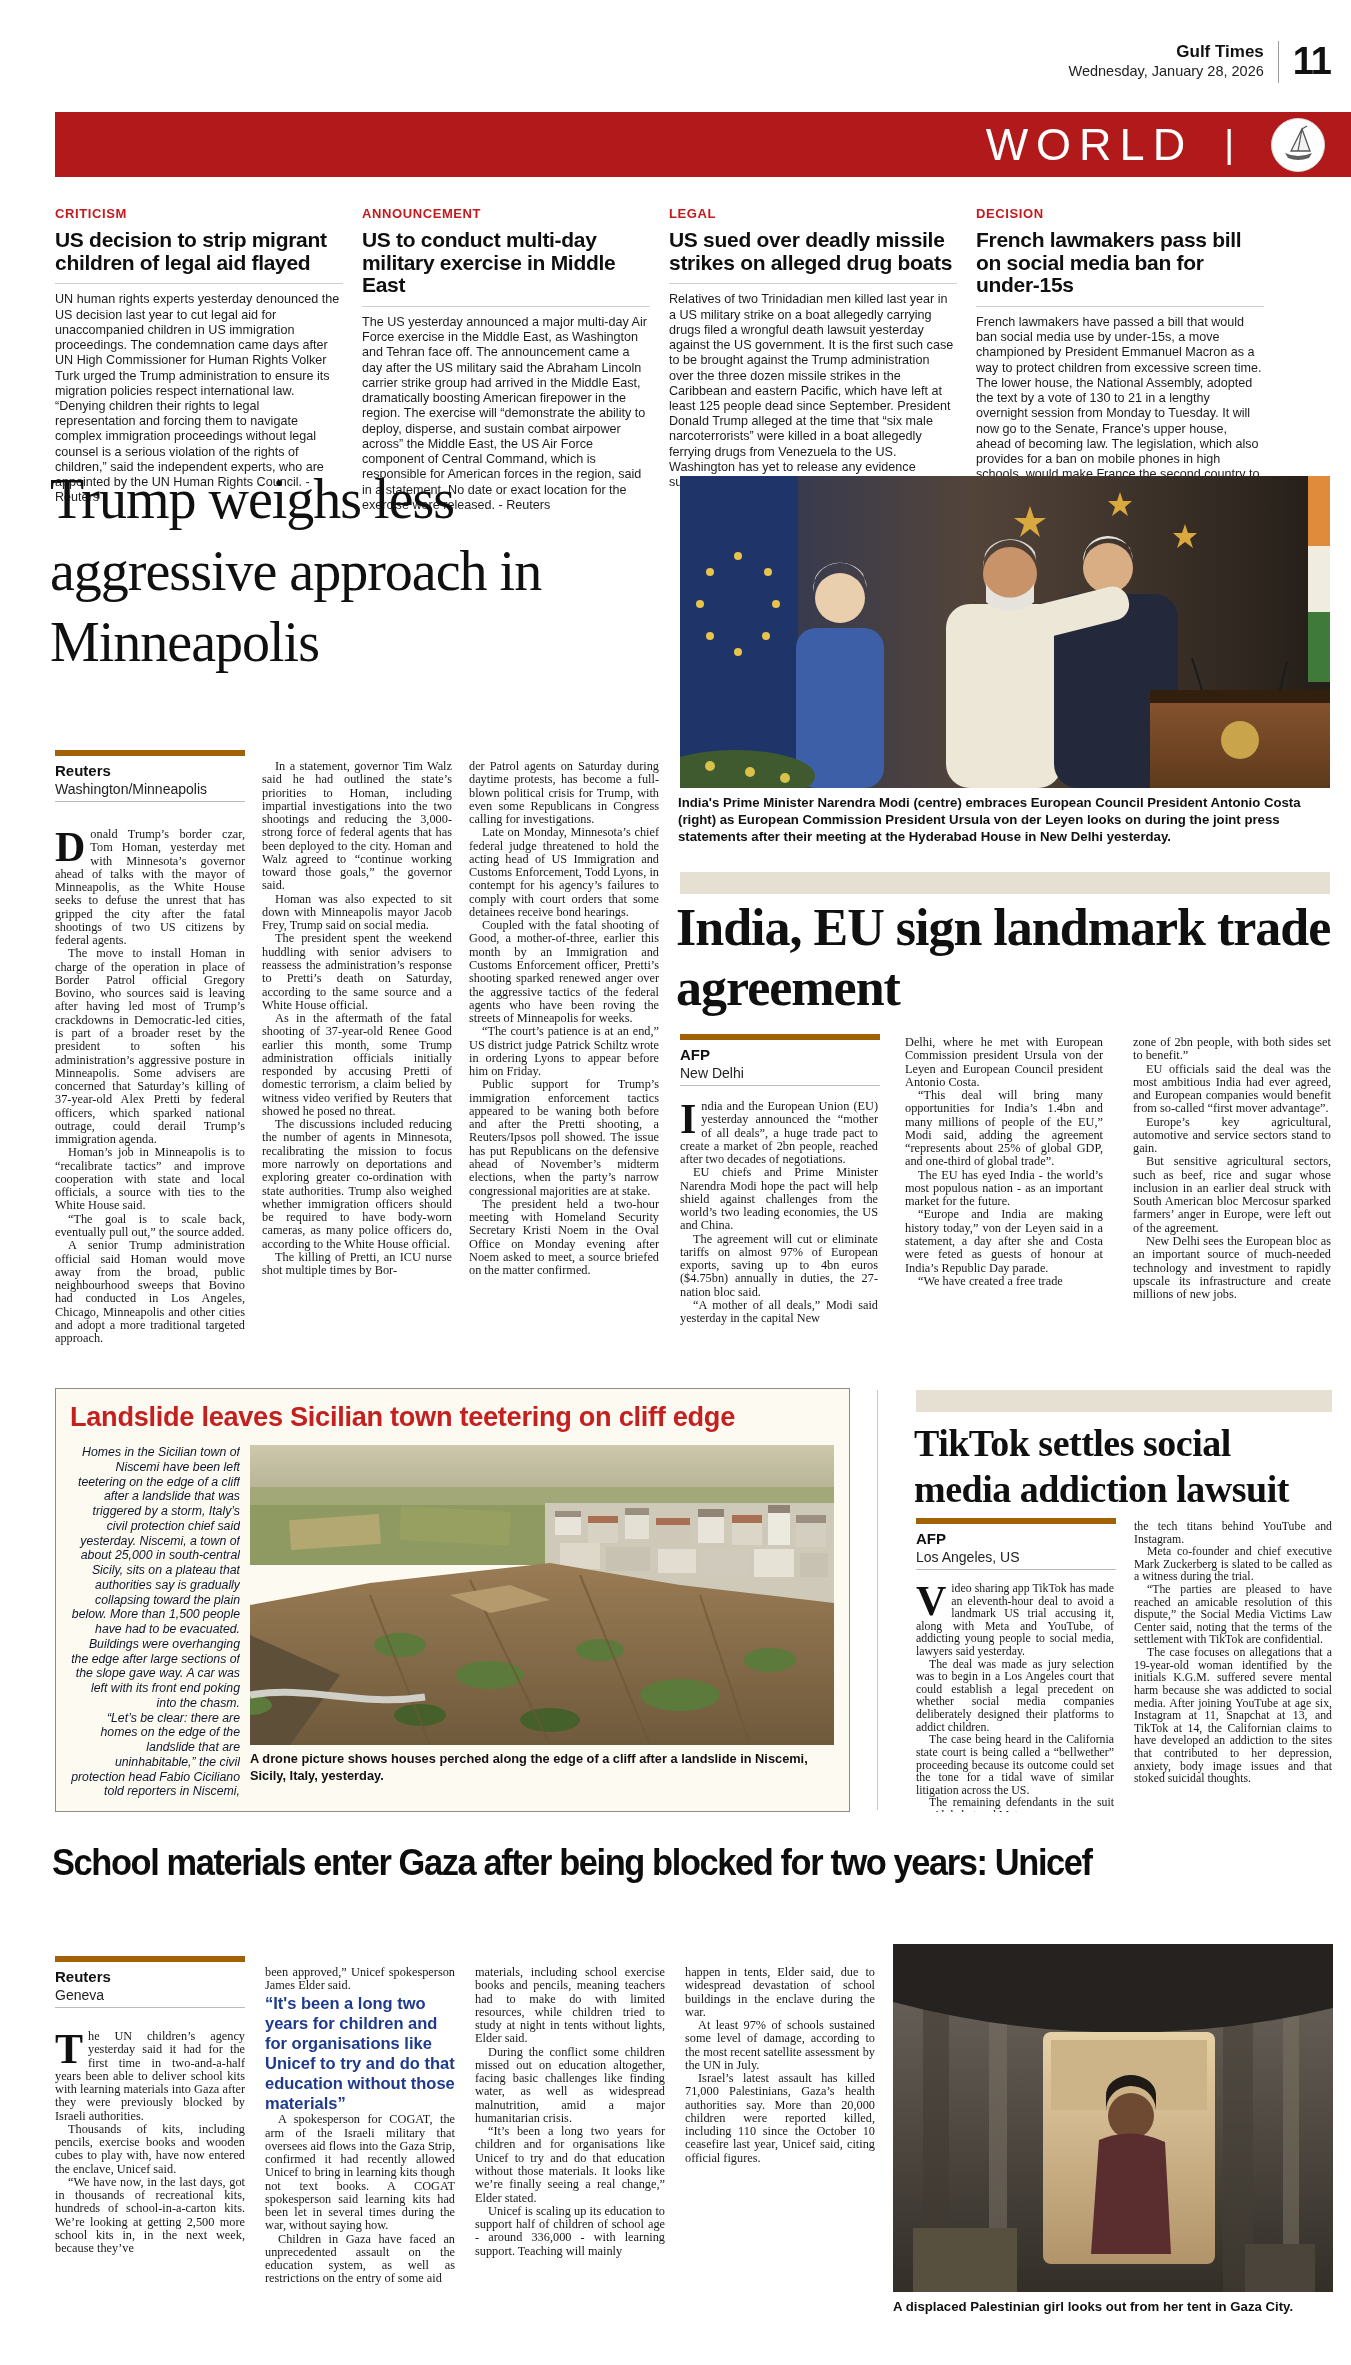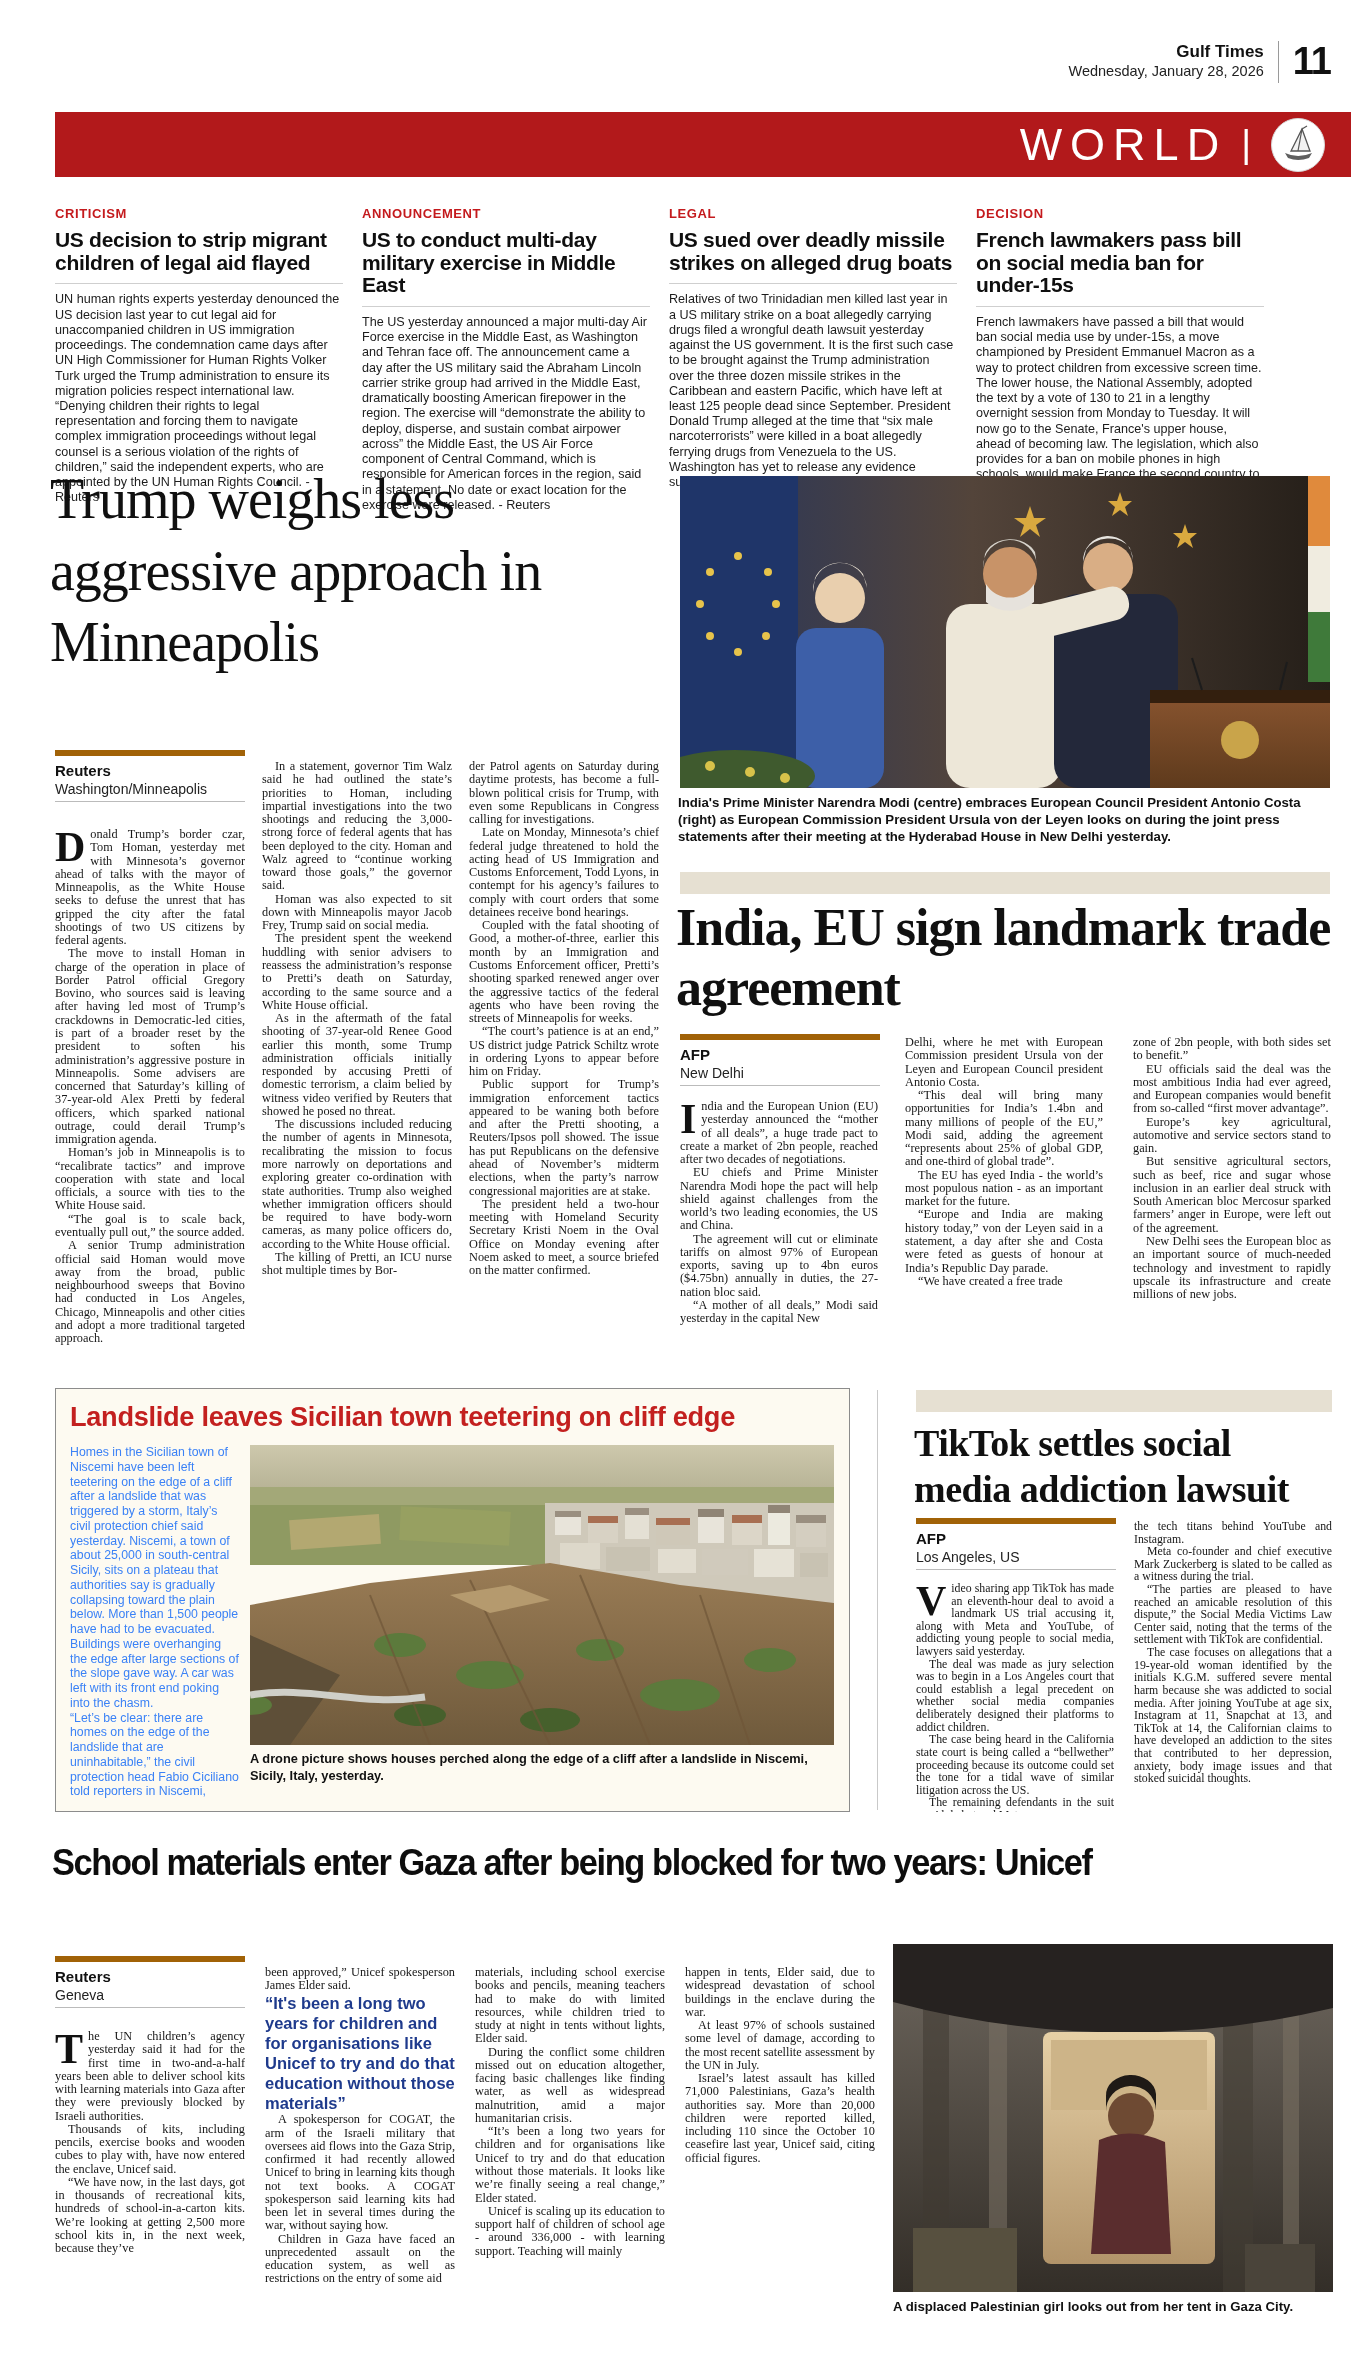--- a/index.html
+++ b/index.html
@@ -7,21 +7,21 @@
         font-family:"Liberation Sans",sans-serif;color:#141414;}
   
   .masthead{position:absolute;top:40px;right:20px;display:flex;align-items:center;gap:14px;}
   .mh-text{text-align:right;line-height:1.1;}
   .mh-paper{font-weight:bold;font-size:17px;color:#111;}
   .mh-date{font-size:14.5px;color:#222;margin-top:2px;}
   .mh-rule{width:1px;height:42px;background:#9a9a9a;}
   .mh-page{font-size:38px;font-weight:bold;letter-spacing:-1px;color:#111;}
   
   .banner{position:absolute;left:55px;right:0;top:112px;height:65px;background:#b2191b;
-          display:flex;align-items:center;justify-content:flex-end;gap:20px;padding-right:26px;box-sizing:border-box;}
+          display:flex;align-items:center;justify-content:flex-end;gap:37px;padding-right:26px;box-sizing:border-box;}
   .banner-title{color:#fff;font-size:45px;font-weight:300;letter-spacing:8px;}
   .banner-div{color:#fff;font-size:38px;font-weight:300;margin-left:-6px;}
   .banner-badge{width:54px;height:54px;}
   
   .briefs{position:absolute;left:55px;top:206px;width:1240px;display:grid;
           grid-template-columns:repeat(4,288px);column-gap:19px;}
   .kicker{color:#c41a1d;font-weight:bold;font-size:13px;letter-spacing:.6px;}
   .brief-h{font-size:21px;line-height:1.08;font-weight:bold;letter-spacing:-.3px;margin:8px 0 9px;color:#0f0f0f;}
   .hrule{height:1px;background:#cfcfcf;margin-bottom:8px;}
   .brief-body{font-size:12.6px;line-height:1.21;color:#1c1c1c;margin:0;}
@@ -53,21 +53,21 @@
   .pullquote{font-family:"Liberation Sans",sans-serif;font-weight:bold;font-size:16.5px;line-height:1.22;
              color:#1e3a8c;text-align:left;text-indent:0;margin:0 0;}
   
   .caption{position:absolute;font-size:13.2px;font-weight:600;line-height:1.3;color:#111;}
   .beige-bar{position:absolute;background:#e6e0d2;}
   .vrule{position:absolute;width:1px;background:#c9c9c9;}
   
   .land-box{position:absolute;left:55px;top:1388px;width:795px;height:424px;background:#fdfaf1;
             border:1px solid #8c8c8c;box-sizing:border-box;}
   .land-col{position:absolute;left:14px;top:56px;width:170px;height:354px;overflow:hidden;
-            font-size:12.3px;line-height:1.2;color:#3b82f6;text-align:left;}
+            font-size:12.3px;line-height:1.2;color:#0f172a;text-align:right;font-style:italic;}
   .land-col .para{text-indent:0;}
   .land-caption{position:absolute;left:194px;top:362px;width:584px;font-size:12.8px;font-weight:600;line-height:1.3;color:#111;}
   .photo{position:absolute;display:block;}
 </style>
 </head>
 <body>
 
 <div class="page">
 
   <div class="masthead">

